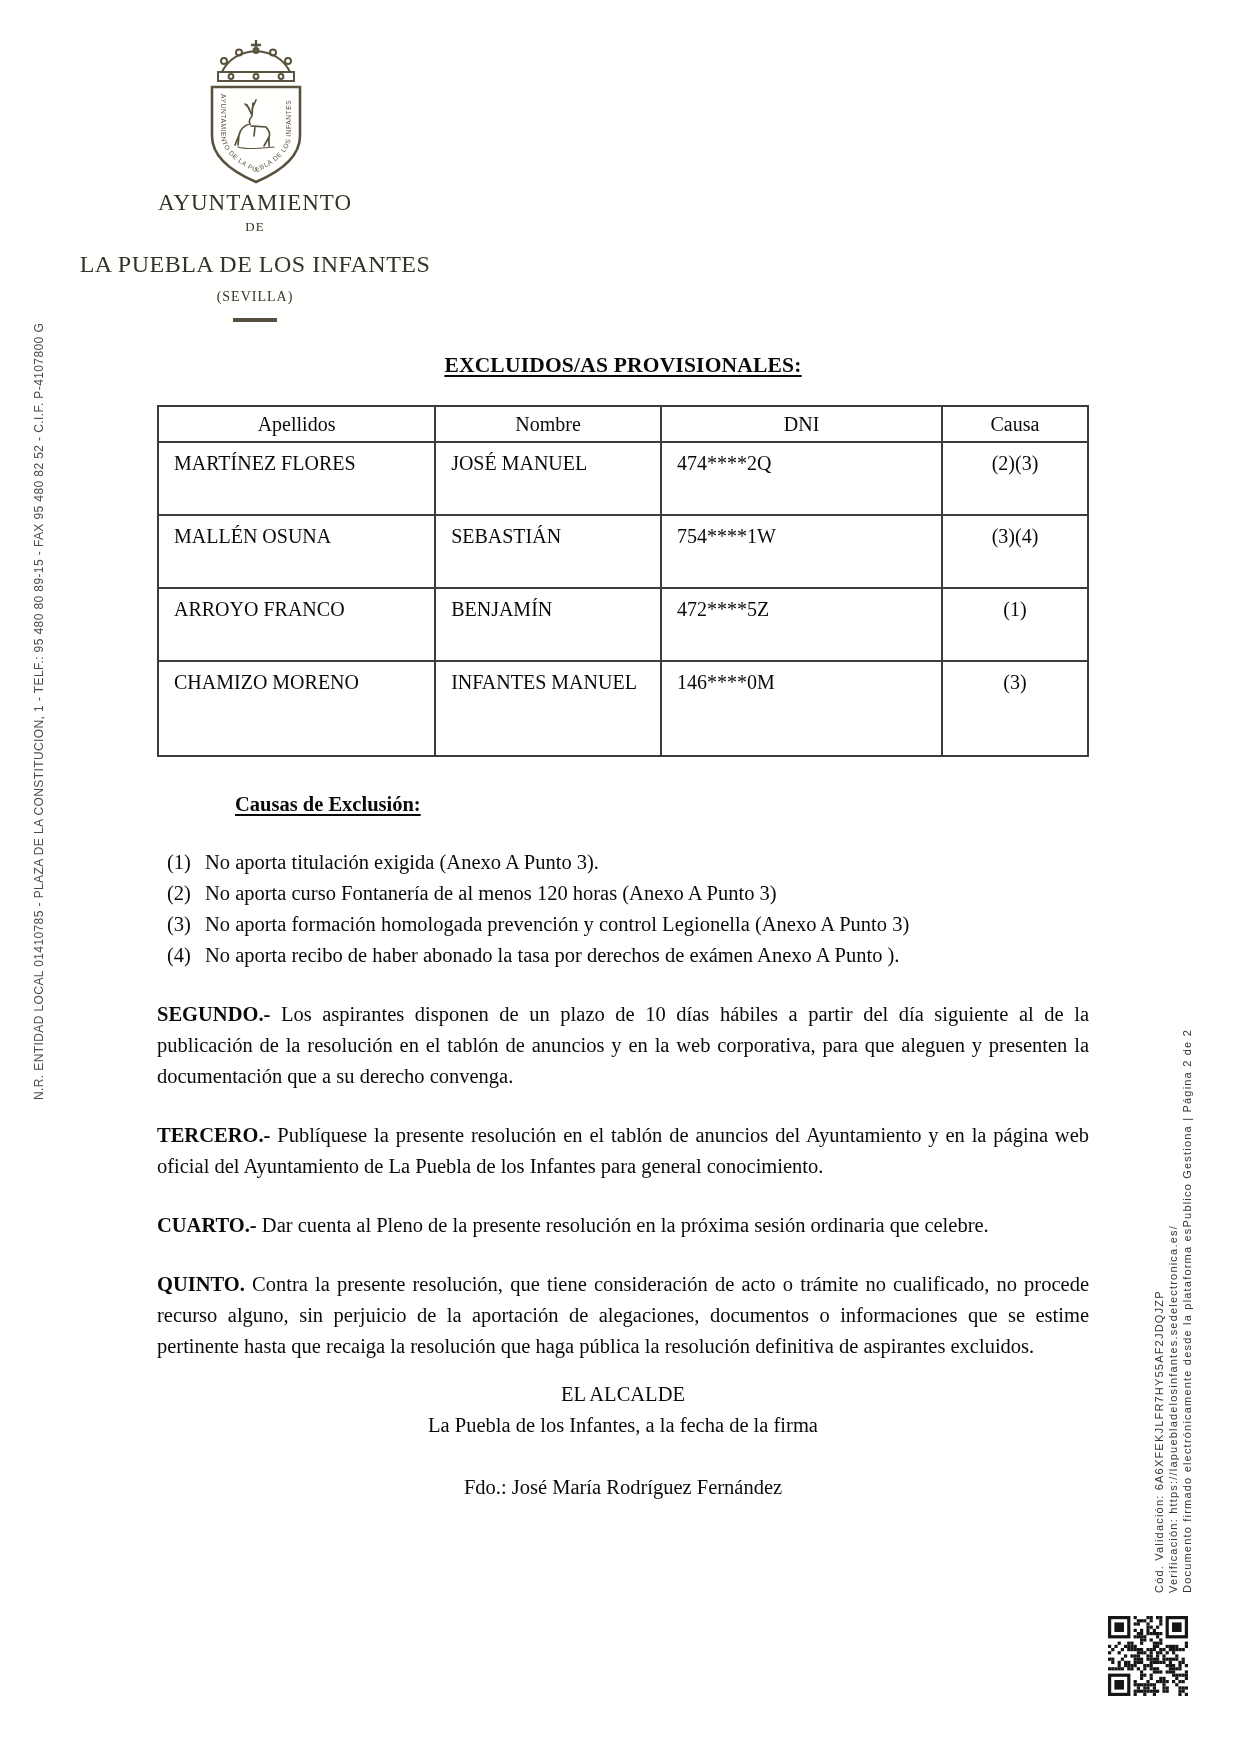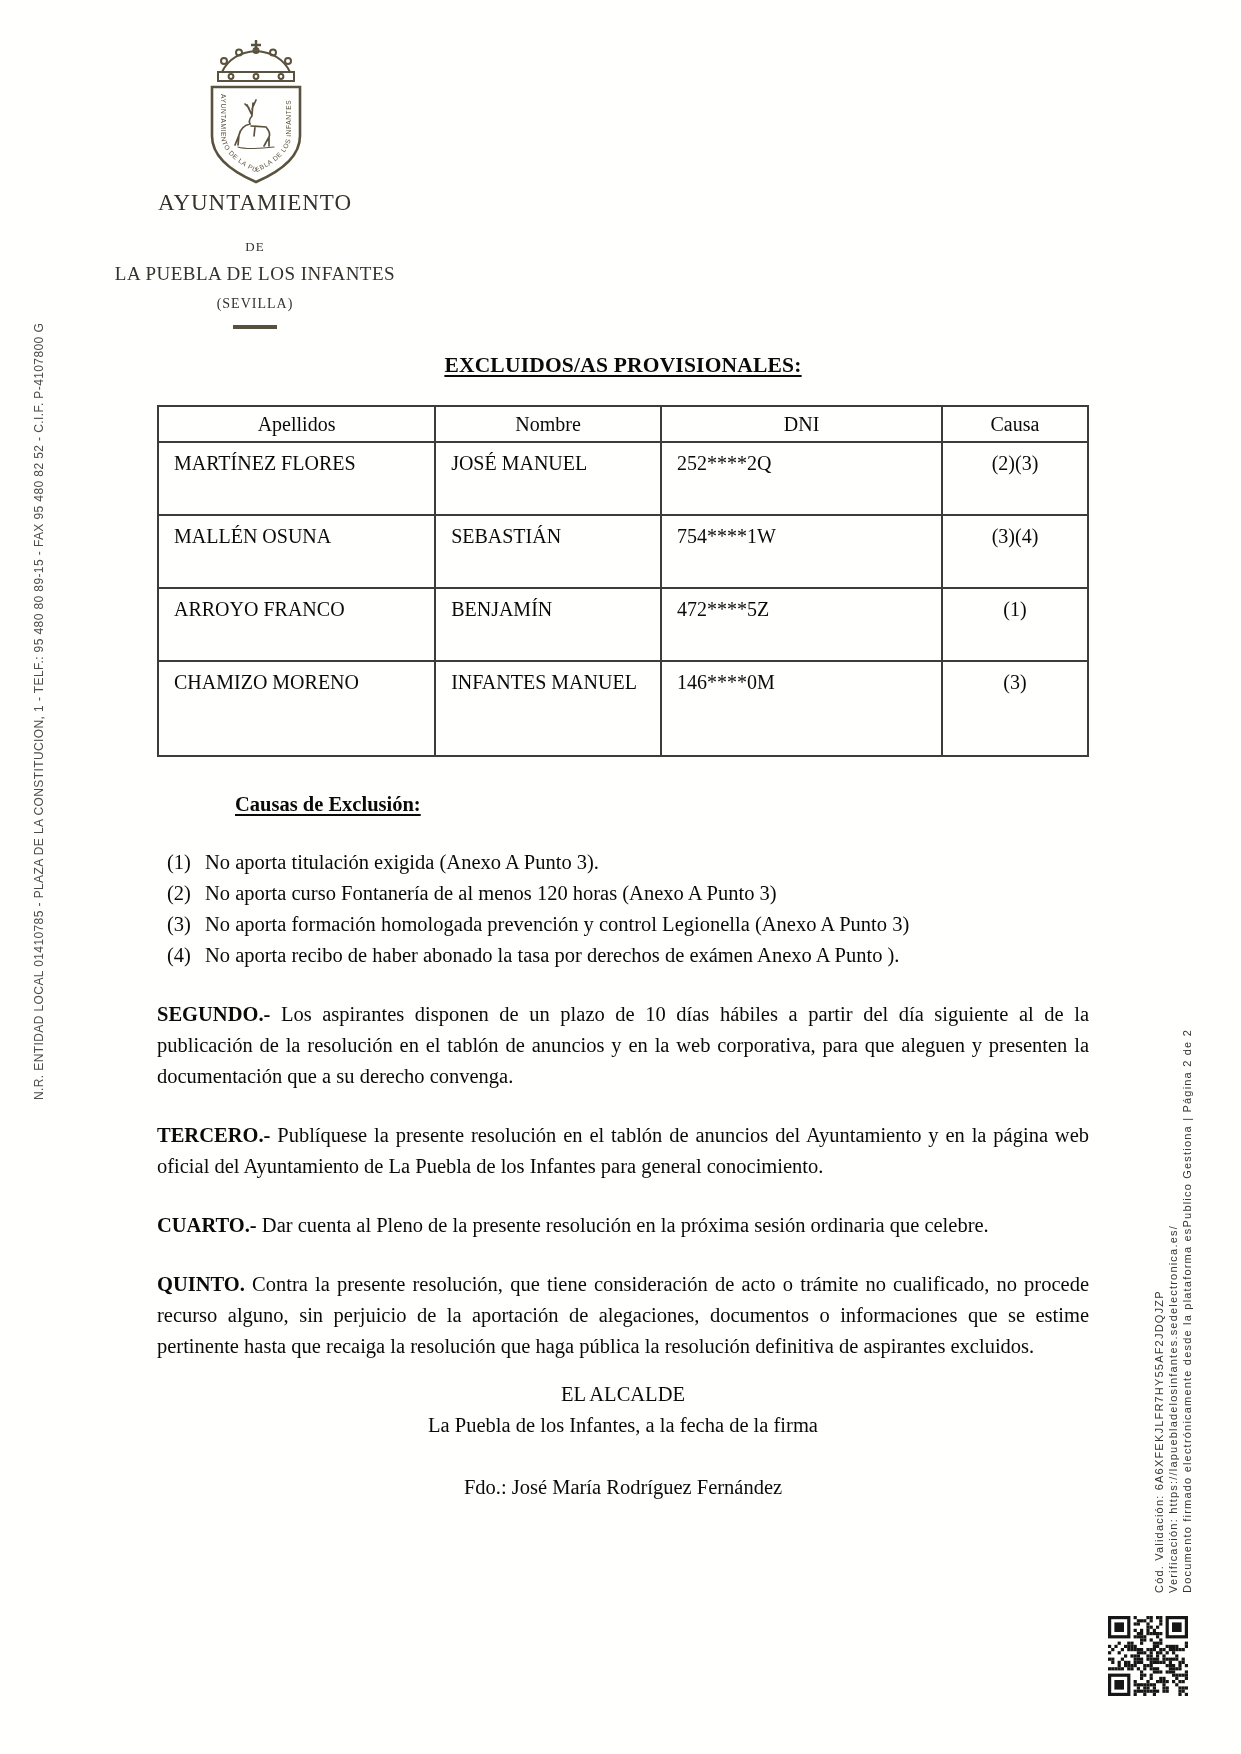--- a/index.html
+++ b/index.html
@@ -3,22 +3,22 @@
 <meta charset="utf-8">
 <style>
   html,body{margin:0;padding:0;background:#9a9a9a;}
   .page{position:relative;width:1241px;height:1754px;margin:0 auto;background:#fffffe;
         font-family:"Liberation Serif", serif;color:#0a0a0a;overflow:hidden;}
 
   
   .crest{position:absolute;left:197px;top:38px;width:118px;height:152px;}
   .org{position:absolute;left:45px;top:190px;width:420px;text-align:center;color:#35322b;}
   .org-l1{font-size:23px;letter-spacing:1px;}
-  .org-l2{font-size:13px;margin-top:23px;letter-spacing:1px;}
-  .org-l3{font-size:19px;margin-top:8px;letter-spacing:0.5px;}
+  .org-l2{font-size:13px;margin-top:3px;letter-spacing:1px;}
+  .org-l3{font-size:24px;margin-top:16px;letter-spacing:0.5px;}
   .org-l4{font-size:14px;margin-top:11px;letter-spacing:1px;}
   .org-divider{width:44px;height:4px;background:#56513f;margin:12px auto 0;border-top:1px solid #fff;}
 
   
   .content{position:absolute;left:157px;top:336px;width:932px;font-size:20.5px;line-height:31px;}
   .doc-title{font-size:21.5px;font-weight:bold;text-align:center;margin:14px 0 0;
              text-decoration:underline;text-underline-offset:3px;letter-spacing:0.2px;}
 
   table.excl{border-collapse:collapse;width:100%;margin-top:24px;}
   table.excl th,table.excl td{border:2px solid #3c3c3c;font-weight:normal;font-size:20px;
@@ -105,21 +105,21 @@
       <tbody>
           <tr>
         <th>Apellidos</th>
         <th>Nombre</th>
         <th>DNI</th>
         <th>Causa</th>
       </tr>
       <tr>
         <td>MARTÍNEZ FLORES</td>
         <td>JOSÉ MANUEL</td>
-        <td>252****2Q</td>
+        <td>474****2Q</td>
         <td class="center">(2)(3)</td>
       </tr>
       <tr>
         <td>MALLÉN OSUNA</td>
         <td>SEBASTIÁN</td>
         <td>754****1W</td>
         <td class="center">(3)(4)</td>
       </tr>
       <tr>
         <td>ARROYO FRANCO</td>

